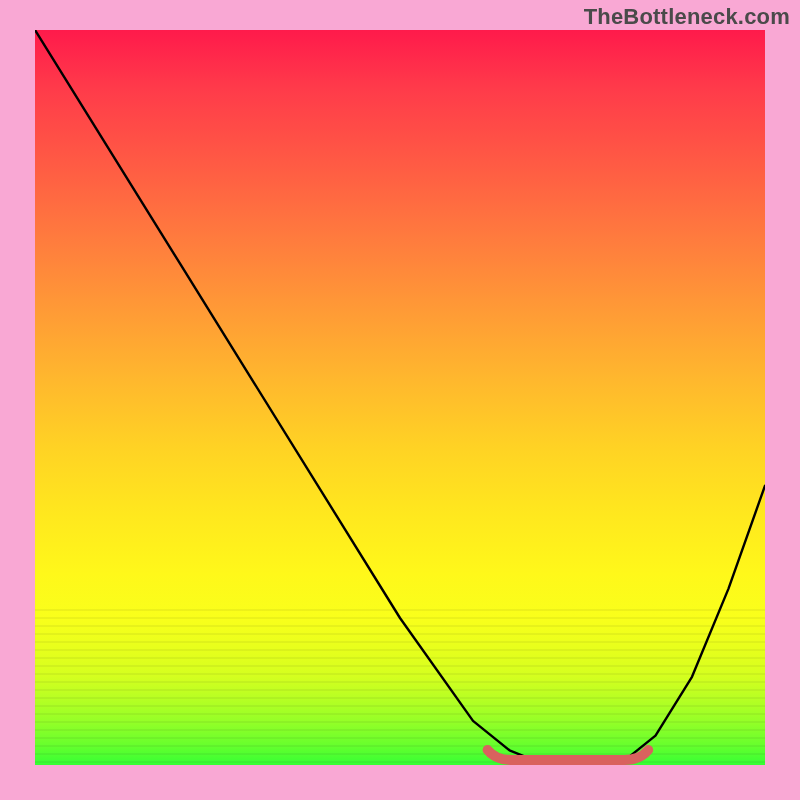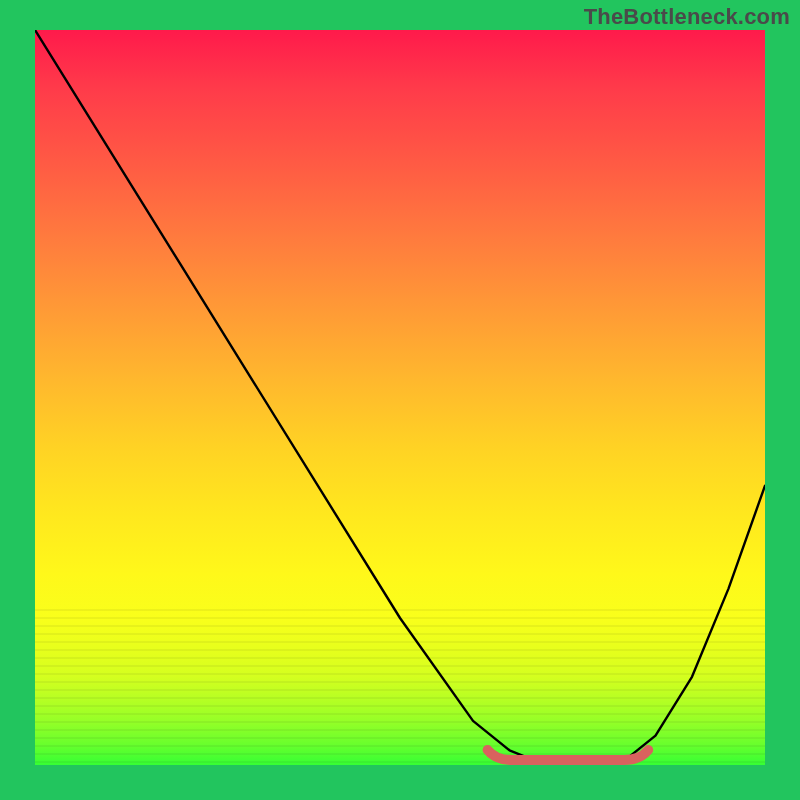--- a/index.html
+++ b/index.html
@@ -8,21 +8,21 @@
     width: 800px;
     height: 800px;
     background: #000;
     overflow: hidden;
     font-family: Arial, Helvetica, sans-serif;
   }
   .frame {
     position: relative;
     width: 800px;
     height: 800px;
-    background: #22c55e;
+    background: #f9a8d4;
   }
   .watermark {
     position: absolute;
     top: 4px;
     right: 10px;
     color: #4a4a4a;
     font-size: 22px;
     font-weight: 600;
     letter-spacing: 0.2px;
     z-index: 5;

